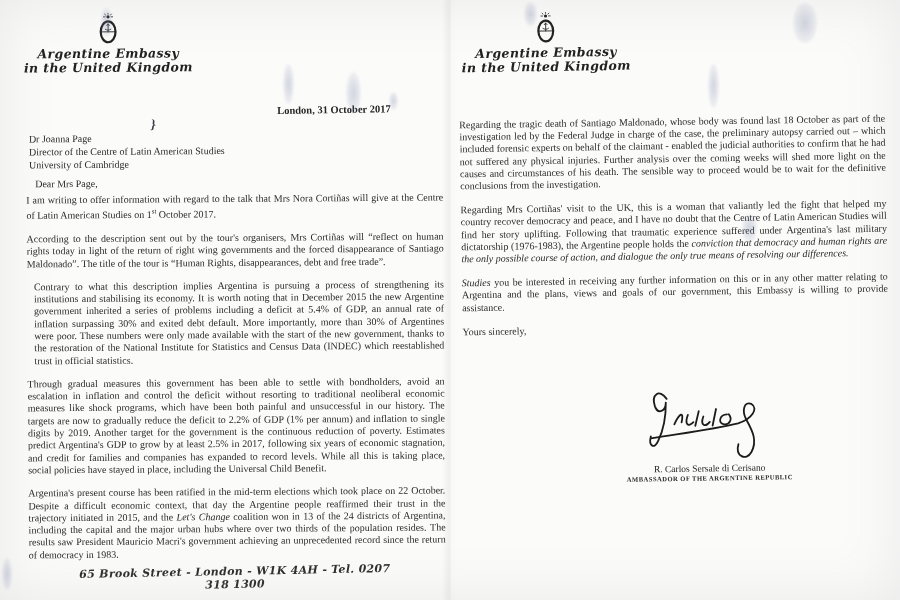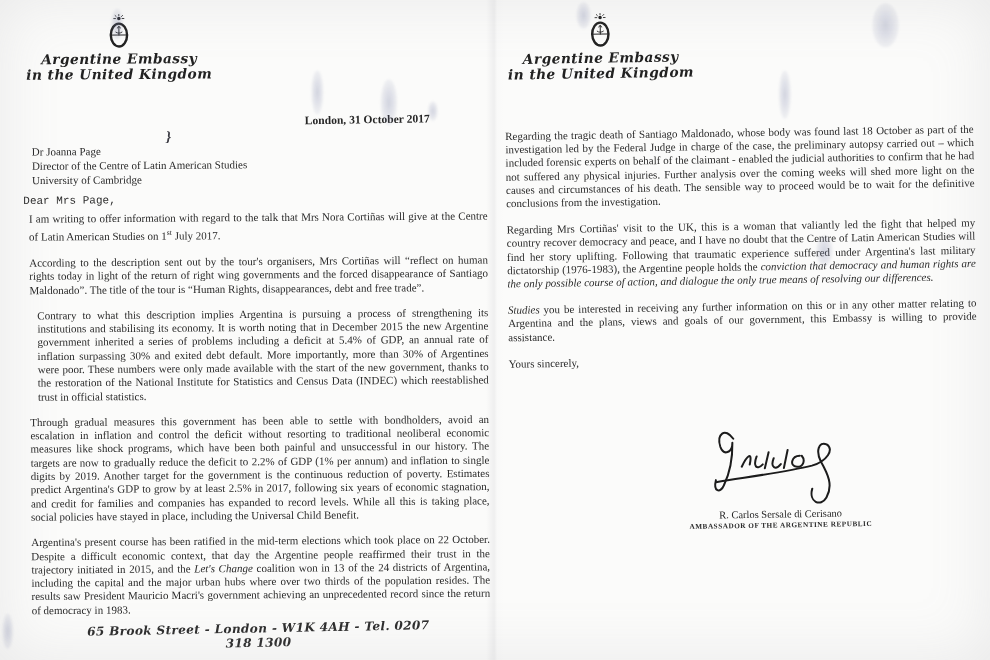--- a/index.html
+++ b/index.html
@@ -25,21 +25,21 @@
   .hdr { position:absolute; top:8px; left:8px; width:184px; text-align:center; }
   .page2 .hdr { top:10px; left:6px; }
   .crest { display:block; margin:0 auto 2px; }
   .embassy-script {
     font-family:"DejaVu Serif", serif; font-style:italic; font-weight:bold;
     font-size:12.5px; line-height:14px; letter-spacing:0.4px; color:#222;
   }
 
   .date { position:absolute; top:101px; left:230px; width:152px; text-align:right; font-size:10.5px; font-weight:bold; color:#262626; transform:rotate(-0.5deg); }
   .recipient { position:absolute; left:20px; top:127px; font-size:10px; line-height:13px; }
-  .salutation { position:absolute; left:12px; top:173px; font-size:10px;font-family:Liberation Mono, monospace; }
+  .salutation { position:absolute; left:26px; top:173px; font-size:10px; }
 
   .body1 {
     position:absolute; left:17px; top:189px; width:417px;
     font-size:10px; line-height:12.3px; text-align:justify; text-justify:inter-word;
   }
   .body1 p { margin:0 0 11px; }
   .body1 p.indent { margin-left:7px; }
 
   .body2 {
     position:absolute; left:10px; top:116px; width:426px;
@@ -103,21 +103,21 @@
 
     <div class="recipient">
       <div>Dr Joanna Page</div>
       <div>Director of the Centre of Latin American Studies</div>
       <div>University of Cambridge</div>
     </div>
 
     <div class="salutation">Dear Mrs Page,</div>
 
     <div class="body1">
-      <p><span>I am writing to offer information with regard to the talk that Mrs Nora Cortiñas will give at the Centre of Latin American Studies on 1</span><sup>st</sup><span> July 2017.</span></p>
+      <p><span>I am writing to offer information with regard to the talk that Mrs Nora Cortiñas will give at the Centre of Latin American Studies on 1</span><sup>st</sup><span> October 2017.</span></p>
       <p>According to the description sent out by the tour's organisers, Mrs Cortiñas will “reflect on human rights today in light of the return of right wing governments and the forced disappearance of Santiago Maldonado”. The title of the tour is “Human Rights, disappearances, debt and free trade”.</p>
       <p class="indent">Contrary to what this description implies Argentina is pursuing a process of strengthening its institutions and stabilising its economy. It is worth noting that in December 2015 the new Argentine government inherited a series of problems including a deficit at 5.4% of GDP, an annual rate of inflation surpassing 30% and exited debt default. More importantly, more than 30% of Argentines were poor. These numbers were only made available with the start of the new government, thanks to the restoration of the National Institute for Statistics and Census Data (INDEC) which reestablished trust in official statistics.</p>
       <p>Through gradual measures this government has been able to settle with bondholders, avoid an escalation in inflation and control the deficit without resorting to traditional neoliberal economic measures like shock programs, which have been both painful and unsuccessful in our history. The targets are now to gradually reduce the deficit to 2.2% of GDP (1% per annum) and inflation to single digits by 2019. Another target for the government is the continuous reduction of poverty. Estimates predict Argentina's GDP to grow by at least 2.5% in 2017, following six years of economic stagnation, and credit for families and companies has expanded to record levels. While all this is taking place, social policies have stayed in place, including the Universal Child Benefit.</p>
       <p><span>Argentina's present course has been ratified in the mid-term elections which took place on 22 October. Despite a difficult economic context, that day the Argentine people reaffirmed their trust in the trajectory initiated in 2015, and the </span><span class="em-seg">Let's Change</span><span> coalition won in 13 of the 24 districts of Argentina, including the capital and the major urban hubs where over two thirds of the population resides. The results saw President Mauricio Macri's government achieving an unprecedented record since the return of democracy in 1983.</span></p>
     </div>
 
     <div class="footer-line">65 Brook Street - London - W1K 4AH - Tel. 0207 318 1300</div>
   </div>
 
   <div class="page page2">

